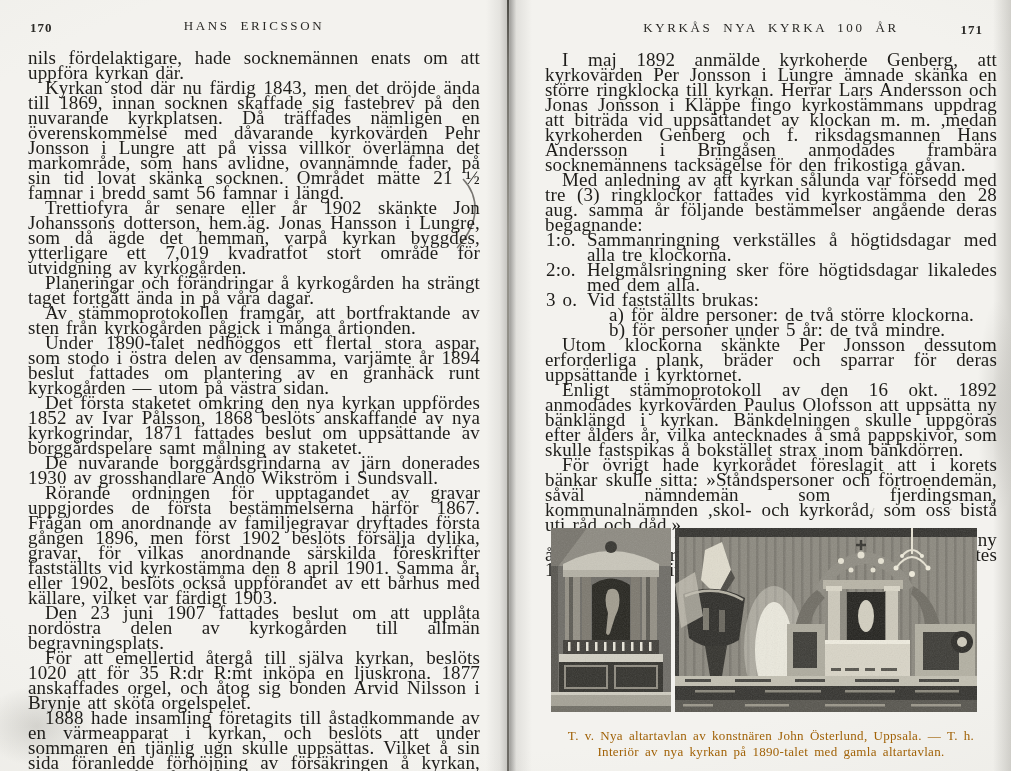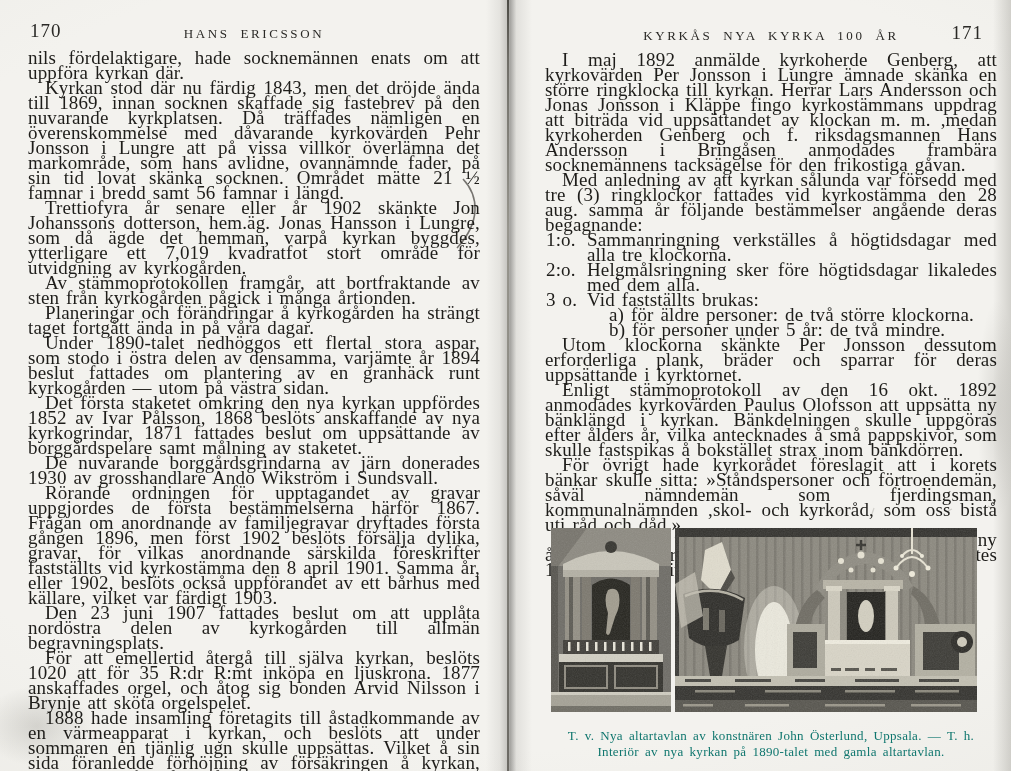--- a/index.html
+++ b/index.html
@@ -33,44 +33,44 @@
   .smudge.r1{right:-6px;top:300px;width:40px;height:220px;border-radius:40%;
     background:radial-gradient(closest-side, rgba(110,108,100,.18), rgba(110,108,100,0));}
   .pen-mark{position:absolute;left:441px;top:176px;pointer-events:none;}
   .pencil-marks{position:absolute;left:780px;top:503px;opacity:.45;pointer-events:none;}
 
   .page{position:absolute;width:452px;}
   .page-left{left:28px;top:18px;}
   .page-right{left:545px;top:20px;height:749px;}
   .page header{position:relative;height:26px;margin-bottom:6px;
     font-size:13px;letter-spacing:2.6px;word-spacing:5px;color:#2a2926;}
-  .pagenum{position:absolute;top:2px;letter-spacing:1px;font-size:19px;}
+  .pagenum{position:absolute;top:2px;letter-spacing:1px;font-size:13px;font-weight:bold;}
   .page-left .pagenum{left:2px;}
   .page-right .pagenum{right:14px;}
-  .runhead{position:absolute;left:50%;top:8px;transform:translateX(-50%);white-space:nowrap;}
+  .runhead{position:absolute;left:50%;top:0;transform:translateX(-50%);white-space:nowrap;}
 
   .body{
     font-size:19px;line-height:15px;text-align:justify;
     word-spacing:2px;letter-spacing:.15px;hyphens:none;
   }
   .body p{margin:0;text-indent:17px;}
   .body p.cont{text-indent:0;}
 
   .bell-list{margin:0;}
   .bell-item{position:relative;padding-left:42px;}
   .bell-item .marker{position:absolute;left:1px;top:0;}
   .bell-item .bell-text{display:block;text-align:justify;}
   .sub-item{padding-left:64px;}
 
   figure.photos{position:absolute;left:6px;top:508px;margin:0;display:flex;gap:4px;}
   figure.photos svg{display:block;}
   .caption{
     position:absolute;left:0;top:708px;width:452px;margin:0;
     font-size:13px;line-height:15.5px;text-align:center;
-    word-spacing:2.5px;letter-spacing:.3px;color:#0f766e;padding:0 8px;box-sizing:border-box;
+    word-spacing:2.5px;letter-spacing:.3px;color:#a16207;padding:0 8px;box-sizing:border-box;
   }
 </style>
 </head>
 <body>
 
 <div class="gutter">
   <div class="gutter-line"></div>
   <div class="gutter-top"></div>
 </div>
 <div class="right-edge"></div>
@@ -95,22 +95,22 @@
 
 <section class="page page-left">
   <header>
     <span class="pagenum">170</span>
     <span class="runhead">HANS ERICSSON</span>
   </header>
   <div class="body">
     <p class="cont">nils fördelaktigare, hade socknemännen enats om att uppföra kyrkan där.</p>
     <p>Kyrkan stod där nu färdig 1843, men det dröjde ända till 1869, innan socknen skaffade sig fastebrev på den nuvarande kyrkplatsen. Då träffades nämligen en överenskommelse med dåvarande kyrkovärden Pehr Jonsson i Lungre att på vissa villkor överlämna det markområde, som hans avlidne, ovannämnde fader, på sin tid lovat skänka socknen. Området mätte 21 ½ famnar i bredd samt 56 famnar i längd.</p>
     <p>Trettiofyra år senare eller år 1902 skänkte Jon Johanssons dotterson, hem.äg. Jonas Hansson i Lungre, som då ägde det hemman, varpå kyrkan byggdes, ytterligare ett 7,019 kvadratfot stort område för utvidgning av kyrkogården.</p>
+    <p>Planeringar och förändringar å kyrkogården ha strängt taget fortgått ända in på våra dagar.</p>
     <p>Av stämmoprotokollen framgår, att bortfraktande av sten från kyrkogården pågick i många årtionden.</p>
-    <p>Planeringar och förändringar å kyrkogården ha strängt taget fortgått ända in på våra dagar.</p>
     <p>Under 1890-talet nedhöggos ett flertal stora aspar, som stodo i östra delen av densamma, varjämte år 1894 beslut fattades om plantering av en granhäck runt kyrkogården — utom på västra sidan.</p>
     <p>Det första staketet omkring den nya kyrkan uppfördes 1852 av Ivar Pålsson, 1868 beslöts anskaffande av nya kyrkogrindar, 1871 fattades beslut om uppsättande av borggårdspelare samt målning av staketet.</p>
     <p>De nuvarande borggårdsgrindarna av järn donerades 1930 av grosshandlare Ando Wikström i Sundsvall.</p>
     <p>Rörande ordningen för upptagandet av gravar uppgjordes de första bestämmelserna härför 1867. Frågan om anordnande av familjegravar dryftades första gången 1896, men först 1902 beslöts försälja dylika, gravar, för vilkas anordnande särskilda föreskrifter fastställts vid kyrkostämma den 8 april 1901. Samma år, eller 1902, beslöts också uppförandet av ett bårhus med källare, vilket var färdigt 1903.</p>
     <p>Den 23 juni 1907 fattades beslut om att upplåta nordöstra delen av kyrkogården till allmän begravningsplats.</p>
     <p>För att emellertid återgå till själva kyrkan, beslöts 1020 att för 35 R:dr R:mt inköpa en ljuskrona. 1877 anskaffades orgel, och åtog sig bonden Arvid Nilsson i Brynje att sköta orgelspelet.</p>
     <p>1888 hade insamling företagits till åstadkommande av en värmeapparat i kyrkan, och beslöts att under sommaren en tjänlig ugn skulle uppsättas. Vilket å sin sida föranledde förhöjning av försäkringen å kyrkan, vilken tagits året förut för 10,000 kr.</p>
   </div>
 </section>
 

